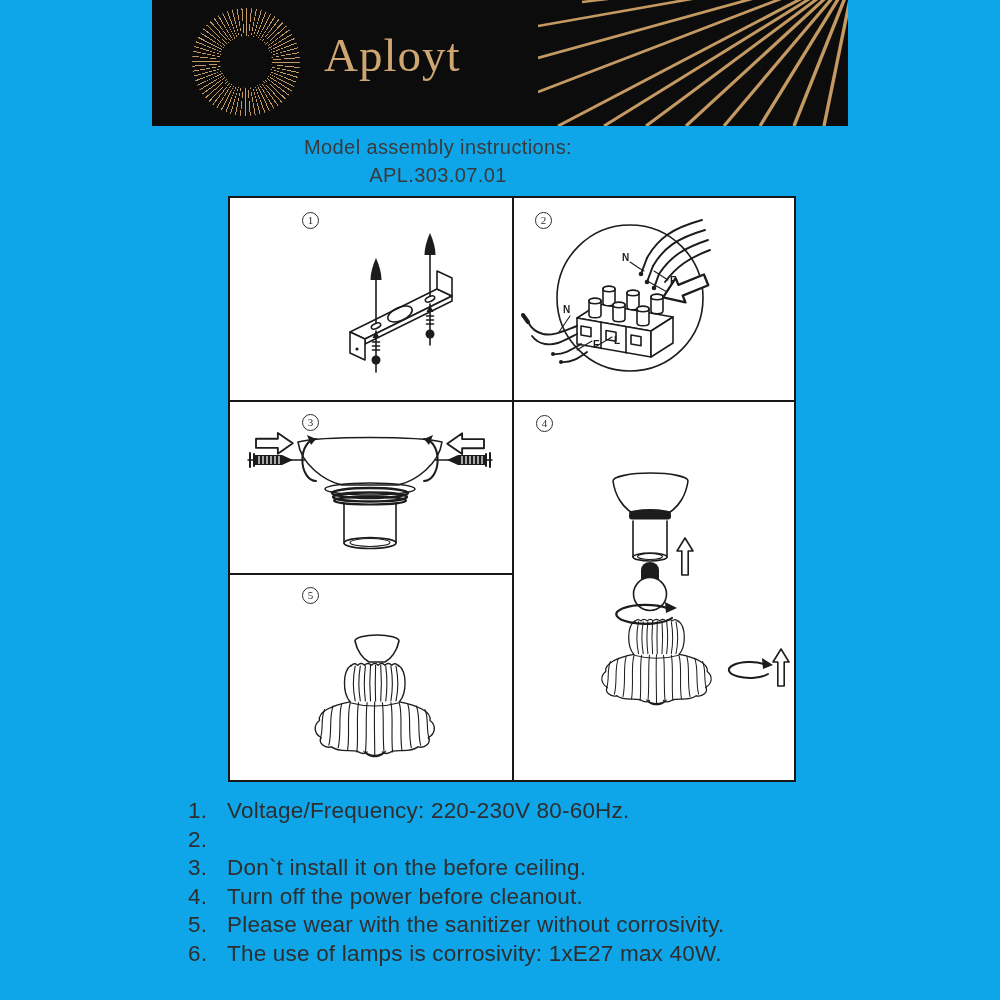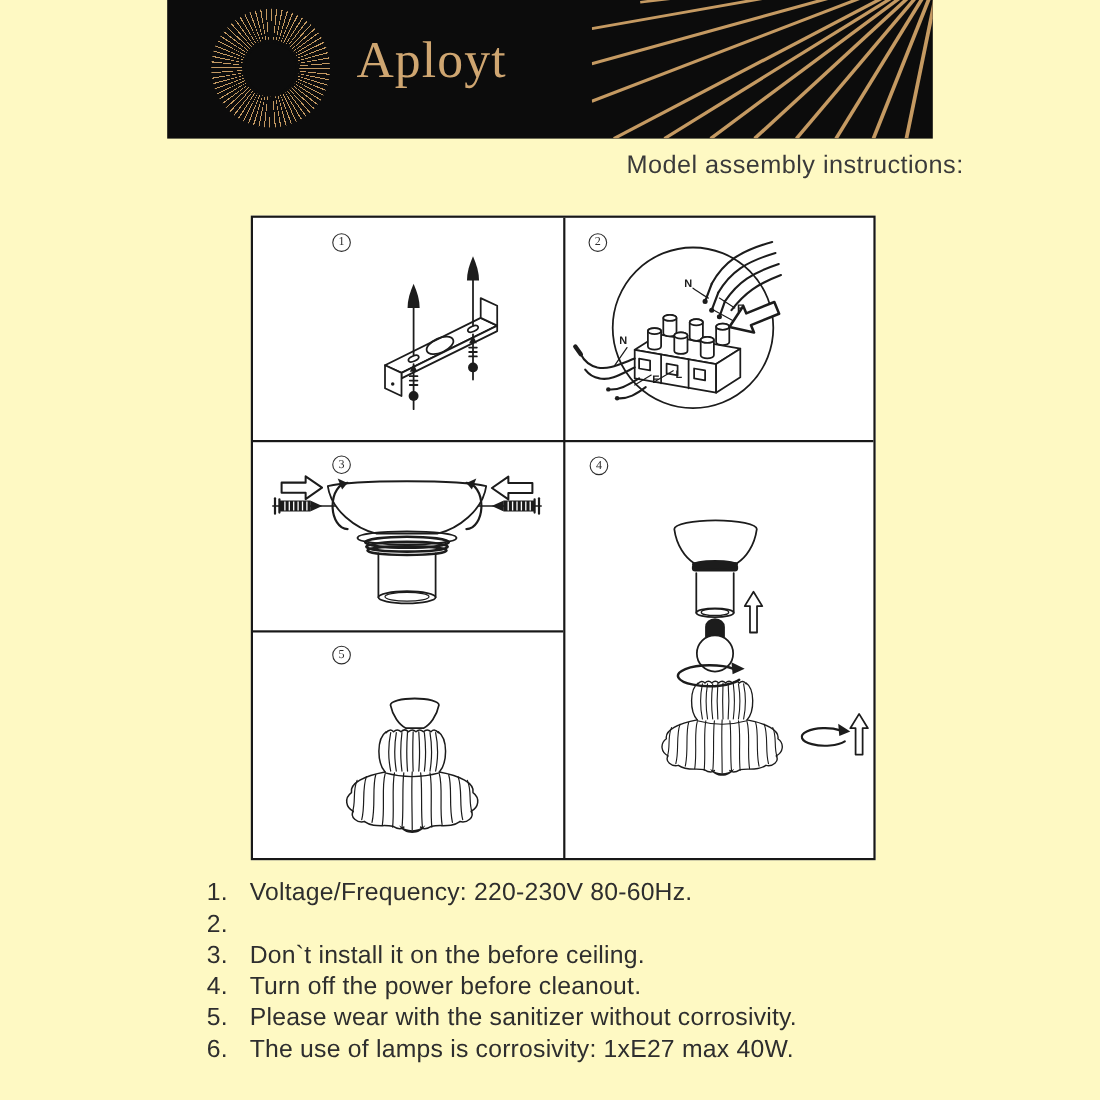--- a/index.html
+++ b/index.html
@@ -1,28 +1,28 @@
 <!DOCTYPE html>
 <html><head>
 <meta charset="utf-8">
 <style>
   html,body{margin:0;padding:0;background:#fff;}
-  .page{position:relative;width:1000px;height:1000px;background:#fef9c3;overflow:hidden;
+  .page{position:relative;width:1000px;height:1000px;background:#0ea5e9;overflow:hidden;
         font-family:"Liberation Sans",sans-serif;}
   
   .banner{position:absolute;left:152px;top:0;width:696px;height:126px;background:#0c0c0c;overflow:hidden;}
   .sunburst{position:absolute;left:40px;top:8px;width:108px;height:108px;border-radius:50%;
             background:repeating-conic-gradient(#c59a62 0deg 1.1deg, transparent 1.1deg 5.3deg);}
   .sunburst::after{content:"";position:absolute;left:50%;top:50%;width:46px;height:46px;
             transform:translate(-50%,-50%);border-radius:50%;background:#0c0c0c;box-shadow:0 0 0 3px #0c0c0c;}
   .wordmark{position:absolute;left:172px;top:28px;font-family:"Liberation Serif",serif;
             font-size:47px;font-weight:400;color:#cfa671;letter-spacing:1px;}
   .rays{position:absolute;right:0;top:0;width:310px;height:126px;}
   
-  .heading{position:absolute;left:0;width:876px;text-align:right;font-size:23px;color:#3a3a3a;letter-spacing:.4px;}
+  .heading{position:absolute;left:0;width:876px;text-align:center;font-size:20px;color:#3a3a3a;letter-spacing:.4px;}
   .heading.l1{top:136px;}
   .heading.l2{top:164px;}
   
   .diagram{position:absolute;left:228px;top:196px;width:568px;height:586px;
            border:2px solid #181818;box-sizing:border-box;background:#fff;}
   .div-v{position:absolute;left:282px;top:0;width:2px;height:582px;background:#181818;}
   .div-h1{position:absolute;left:0;top:202px;width:564px;height:2px;background:#181818;}
   .div-h2{position:absolute;left:0;top:375px;width:282px;height:2px;background:#181818;}
   .badge{position:absolute;width:17px;height:17px;border:1.5px solid #2d2d2d;border-radius:50%;
          box-sizing:border-box;display:flex;align-items:center;justify-content:center;
@@ -107,20 +107,21 @@
         <line x1="318" y1="-30" x2="148" y2="126" stroke-width="3.2"></line>
         <line x1="318" y1="-30" x2="186" y2="126" stroke-width="3.2"></line>
         <line x1="318" y1="-30" x2="222" y2="126" stroke-width="3.3"></line>
         <line x1="318" y1="-30" x2="256" y2="126" stroke-width="3.4"></line>
         <line x1="318" y1="-30" x2="286" y2="126" stroke-width="3.4"></line>
       </g>
     </svg>
   </header>
 
   <div class="heading l1">Model assembly instructions:</div>
+  <div class="heading l2">APL.303.07.01</div>
 
   <div class="diagram">
     <div class="div-v"></div>
     <div class="div-h1"></div>
     <div class="div-h2"></div>
   </div>
 
   <span class="badge" style="left:302px;top:212px;">1</span>
   <span class="badge" style="left:535px;top:212px;">2</span>
   <span class="badge" style="left:302px;top:414px;">3</span>

